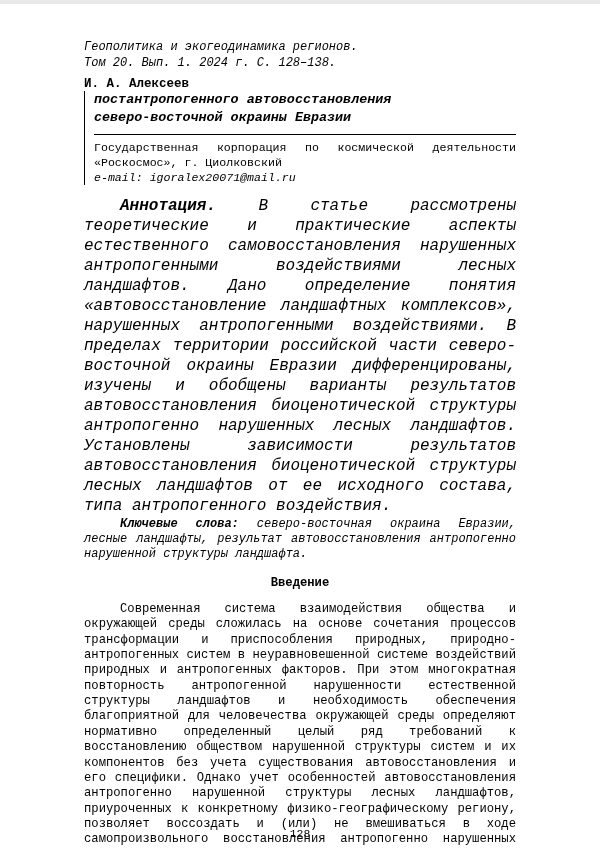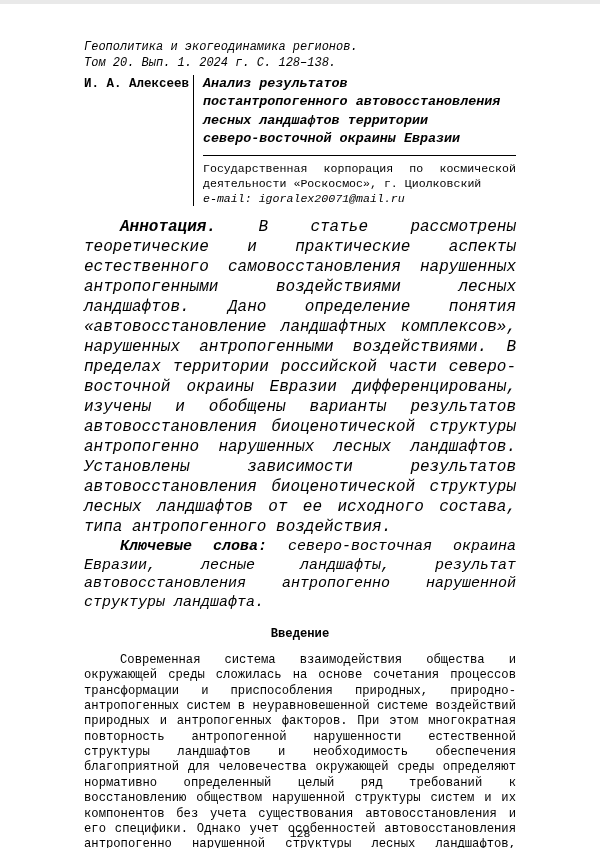--- a/index.html
+++ b/index.html
@@ -21,20 +21,21 @@
     line-height: 1.32;
   }
   .udc-row {
     margin-top: 20px;
     font-size: 12.5px;
     font-weight: bold;
   }
   .title-row {
     display: flex;
     margin-top: 3px;
+    flex-direction: column;
   }
   .left-col {
     width: 109px;
     flex: none;
     font-size: 12.5px;
     padding-top: 2px;
   }
   .author {
     font-weight: bold;
   }
@@ -65,21 +66,21 @@
     margin-top: 11px;
     font-style: italic;
     font-size: 16px;
     line-height: 1.25;
     text-align: justify;
     text-indent: 36px;
   }
   .keywords {
     margin-top: 1px;
     font-style: italic;
-    font-size: 15px;
+    font-size: 12px;
     line-height: 1.25;
     text-align: justify;
     text-indent: 36px;
   }
   .abstract b, .keywords b { font-weight: bold; }
   .section-heading {
     margin-top: 14px;
     margin-bottom: 12px;
     text-align: center;
     font-weight: bold;
@@ -113,23 +114,21 @@
     <div>Том 20. Вып. 1. 2024 г. С. 128–138.</div>
   </div>
 
 
   <div class="title-row">
     <div class="left-col">
       <div class="author">И. А. Алексеев</div>
     </div>
     <div class="right-col">
       <div class="article-title">
-        <div>Анализ результатов</div>
         <div>постантропогенного автовосстановления</div>
-        <div>лесных ландшафтов территории</div>
         <div>северо-восточной окраины Евразии</div>
       </div>
       <div class="affiliation">
         <div>Государственная корпорация по космической деятельности «Роскосмос», г. Циолковский</div>
         <div class="email">e-mail: igoralex20071@mail.ru</div>
       </div>
     </div>
   </div>
 
   <p class="abstract"><b>Аннотация.</b><span> В статье рассмотрены теоретические и практические аспекты естественного самовосстановления нарушенных антропогенными воздействиями лесных ландшафтов. Дано определение понятия «автовосстановление ландшафтных комплексов», нарушенных антропогенными воздействиями. В пределах территории российской части северо-восточной окраины Евразии дифференцированы, изучены и обобщены варианты результатов автовосстановления биоценотической структуры антропогенно нарушенных лесных ландшафтов. Установлены зависимости результатов автовосстановления биоценотической структуры лесных ландшафтов от ее исходного состава, типа антропогенного воздействия.</span></p>

